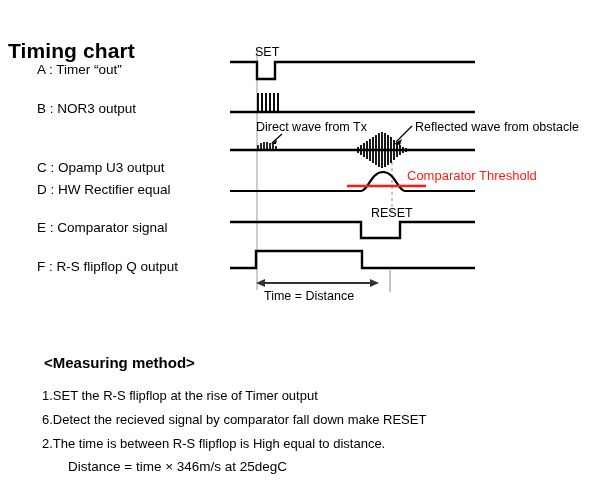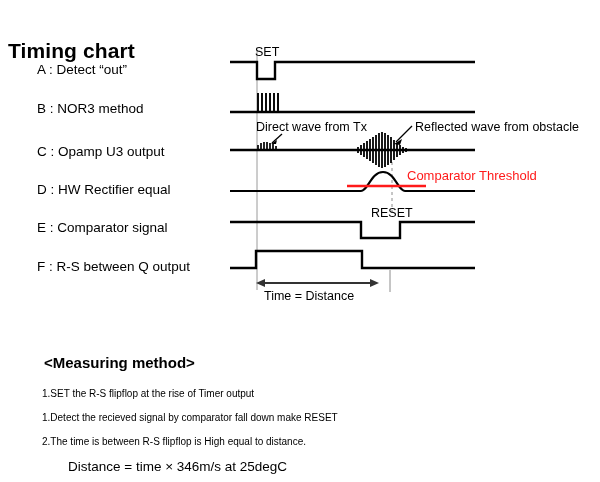--- a/index.html
+++ b/index.html
@@ -39,41 +39,41 @@
     position: absolute;
     left: 12px;
     top: 354px;
     font-size: 15px;
     font-weight: bold;
     margin-left: 32px;
   }
   .method-step {
     position: absolute;
     left: 42px;
-    font-size: 10px;
+    font-size: 13px;
     white-space: nowrap;
   }
   .method-formula {
     position: absolute;
     left: 68px;
     font-size: 13.5px;
     white-space: nowrap;
   }
 </style>
 </head>
 <body>
 
 <div id="page-title">Timing chart</div>
 
-<div class="signal-label" style="top:62px">A : Detect “out”</div>
-<div class="signal-label" style="top:101px">B : NOR3 method</div>
-<div class="signal-label" style="top:144px">C : Opamp U3 output</div>
+<div class="signal-label" style="top:62px">A : Timer “out”</div>
+<div class="signal-label" style="top:101px">B : NOR3 output</div>
+<div class="signal-label" style="top:160px">C : Opamp U3 output</div>
 <div class="signal-label" style="top:182px">D : HW Rectifier equal</div>
 <div class="signal-label" style="top:220px">E : Comparator signal</div>
-<div class="signal-label" style="top:259px">F : R-S between Q output</div>
+<div class="signal-label" style="top:259px">F : R-S flipflop Q output</div>
 
 <svg id="chart-svg" width="600" height="330">
 
   <line id="guide-set" x1="257" y1="50" x2="257" y2="290" stroke="#9a9a9a" stroke-width="1"></line>
 
   <line id="guide-reset" x1="392" y1="162" x2="392" y2="215" stroke="#8c8c8c" stroke-width="1" stroke-dasharray="3,3"></line>
   <line id="guide-reset2" x1="390" y1="270" x2="390" y2="292" stroke="#8c8c8c" stroke-width="1"></line>
 
   <polyline id="wave-a" points="230,62 257,62 257,79 275,79 275,62 475,62" fill="none" stroke="#000" stroke-width="2.4"></polyline>
 
@@ -147,15 +147,15 @@
     <line x1="262" y1="283" x2="373" y2="283" stroke="#333" stroke-width="1.8"></line>
     <polygon points="256,283 265,279 265,287" fill="#333"></polygon>
     <polygon points="379,283 370,279 370,287" fill="#333"></polygon>
   </g>
   <text id="label-time-distance" x="264" y="300" font-family="Liberation Sans, sans-serif" font-size="12.5" fill="#000">Time = Distance</text>
 
 </svg>
 
 <div class="method-heading">&lt;Measuring method&gt;</div>
 <div class="method-step" style="top:388px">1.SET the R-S flipflop at the rise of Timer output</div>
-<div class="method-step" style="top:412px">1.Detect the recieved signal by comparator fall down make RESET</div>
+<div class="method-step" style="top:412px">6.Detect the recieved signal by comparator fall down make RESET</div>
 <div class="method-step" style="top:436px">2.The time is between R-S flipflop is High equal to distance.</div>
 <div class="method-formula" style="top:459px">Distance = time × 346m/s at 25degC</div>
 
 </body></html>

